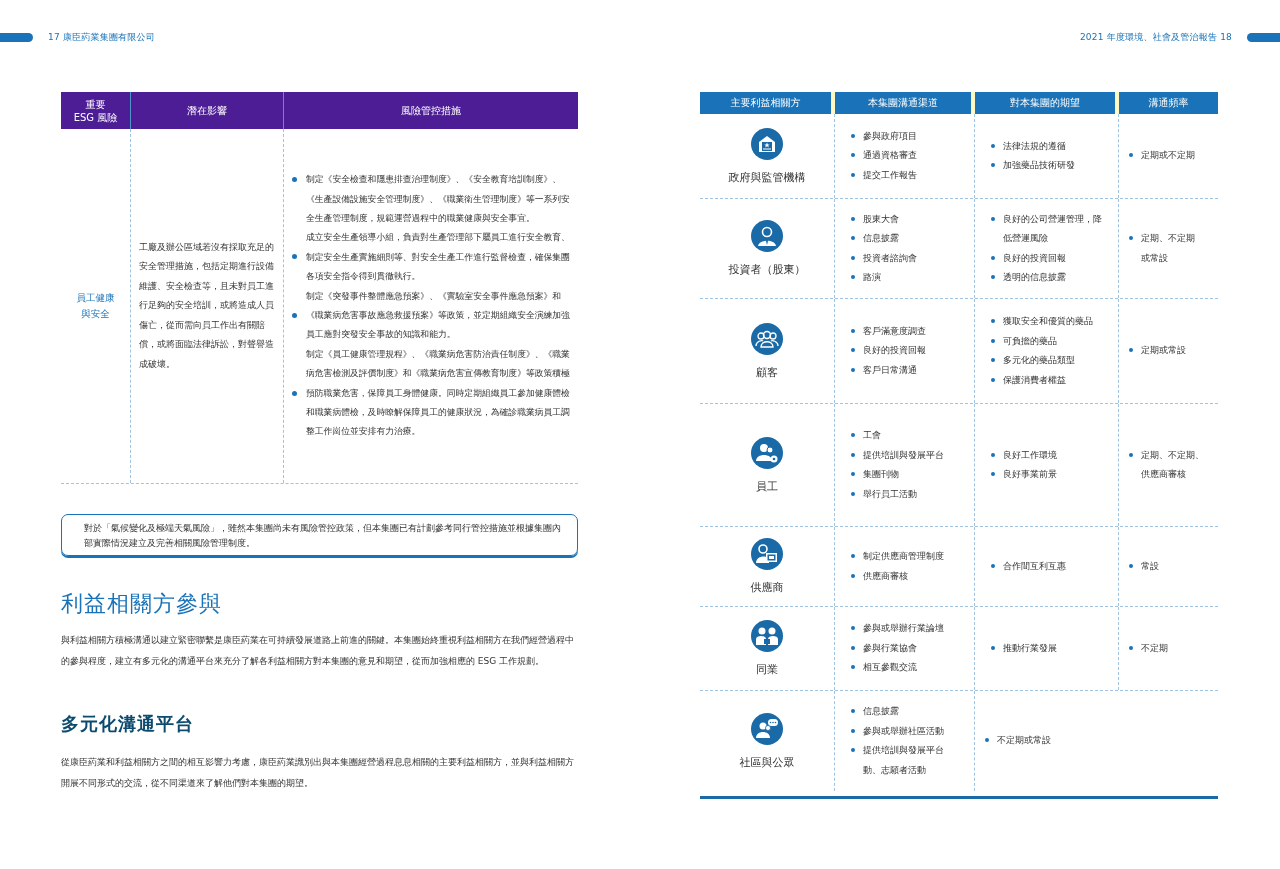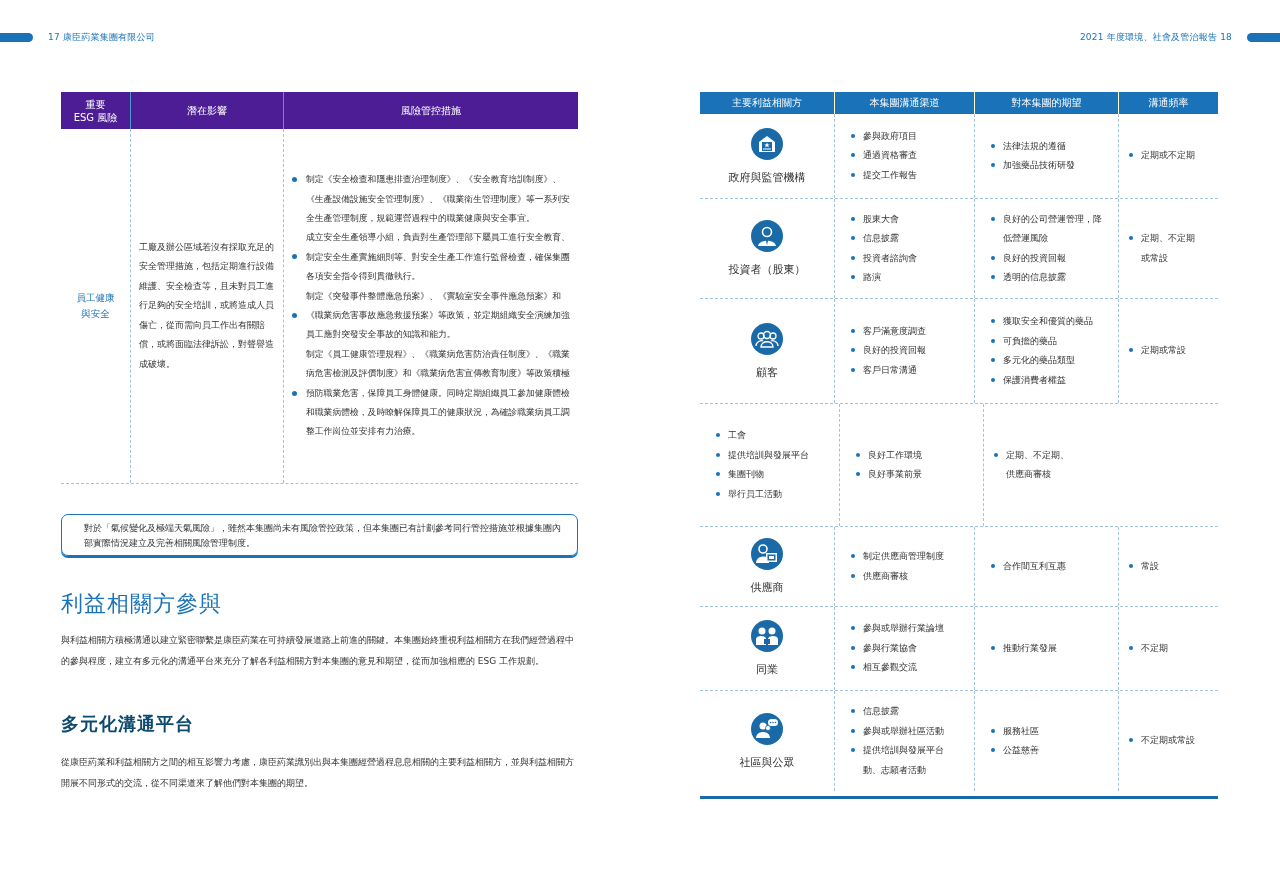--- a/index.html
+++ b/index.html
@@ -34,21 +34,21 @@
   .note { position: absolute; left: 61px; top: 514px; width: 517px; height: 42px; border: 1px solid #1a73b8; border-radius: 7px; box-shadow: 0 2px 0 #1a73b8; padding: 6px 12px 0 22px; font-size: 9px; line-height: 15px; color: #333; }
 
   .h1 { position: absolute; left: 61px; top: 589px; font-size: 22px; color: #1a73b8; font-weight: normal; letter-spacing: 1px; }
   .p1 { position: absolute; left: 61px; top: 630px; width: 520px; font-size: 9px; line-height: 21px; color: #333; }
   .h2 { position: absolute; left: 61px; top: 712px; font-size: 18px; color: #0c4a6e; letter-spacing: 1px; }
   .p2 { position: absolute; left: 61px; top: 752px; width: 520px; font-size: 9px; line-height: 21px; color: #333; }
 
   
   .sh-table { position: absolute; left: 700px; top: 92px; width: 518px; }
   .sh-head { display: flex; height: 22px; background: #1a73b8; color: #fff; font-size: 10px; }
-  .sh-head > div { display: flex; align-items: center; justify-content: center; border-right: 1px solid #fef9c3; }
+  .sh-head > div { display: flex; align-items: center; justify-content: center; border-right: 4px solid #fef9c3; }
   .sh-head > div:last-child { border-right: none; }
   .s1 { width: 135px; }
   .s2 { width: 140px; }
   .s3 { width: 144px; }
   .s4 { width: 99px; }
   .sh-row { display: flex; border-bottom: 1px dashed #9fc3e0; }
   .sh-row:last-child { border-bottom: none; }
   .sh-row > div { border-right: 1px dashed #9fc3e0; display: flex; flex-direction: column; justify-content: center; }
   .sh-row > div:last-child { border-right: none; }
   .sh-who { align-items: center; font-size: 11px; color: #333; }
@@ -222,20 +222,32 @@
             <div class="li">保護消費者權益</div>
           </div>
         </div>
         <div class="s4">
           <div class="sh-list" style="padding-left: 8px;">
             <div class="li">定期或常設</div>
           </div>
         </div>
       </div>
       <div class="sh-row" style="height: 123px;">
+        <div class="s1 sh-who">
+          <div class="icon-circle">
+            <svg width="24" height="22" viewBox="0 0 24 22">
+              <circle cx="9" cy="6" r="4" fill="#fff"></circle>
+              <path d="M1 19 C1 11 17 11 17 19 Z" fill="#fff"></path>
+              <circle cx="15" cy="8" r="3" fill="#fff" stroke="#1a6aa8" stroke-width="1"></circle>
+              <circle cx="19" cy="17" r="3.5" fill="#fff"></circle>
+              <circle cx="19" cy="17" r="1.3" fill="#1a6aa8"></circle>
+            </svg>
+          </div>
+          <div>員工</div>
+        </div>
         <div class="s2">
           <div class="sh-list">
             <div class="li">工會</div>
             <div class="li">提供培訓與發展平台</div>
             <div class="li">集團刊物</div>
             <div class="li">舉行員工活動</div>
           </div>
         </div>
         <div class="s3">
           <div class="sh-list">
@@ -327,26 +339,20 @@
           <div>社區與公眾</div>
         </div>
         <div class="s2">
           <div class="sh-list">
             <div class="li">信息披露</div>
             <div class="li">參與或舉辦社區活動</div>
             <div class="li">提供培訓與發展平台</div>
             <div class="li cont">動、志願者活動</div>
           </div>
         </div>
-        <div class="s3">
-          <div class="sh-list">
-            <div class="li">服務社區</div>
-            <div class="li">公益慈善</div>
-          </div>
-        </div>
         <div class="s4">
           <div class="sh-list" style="padding-left: 8px;">
             <div class="li">不定期或常設</div>
           </div>
         </div>
       </div>
     </div>
 </div>
 <div class="sh-bottom"></div>
 

